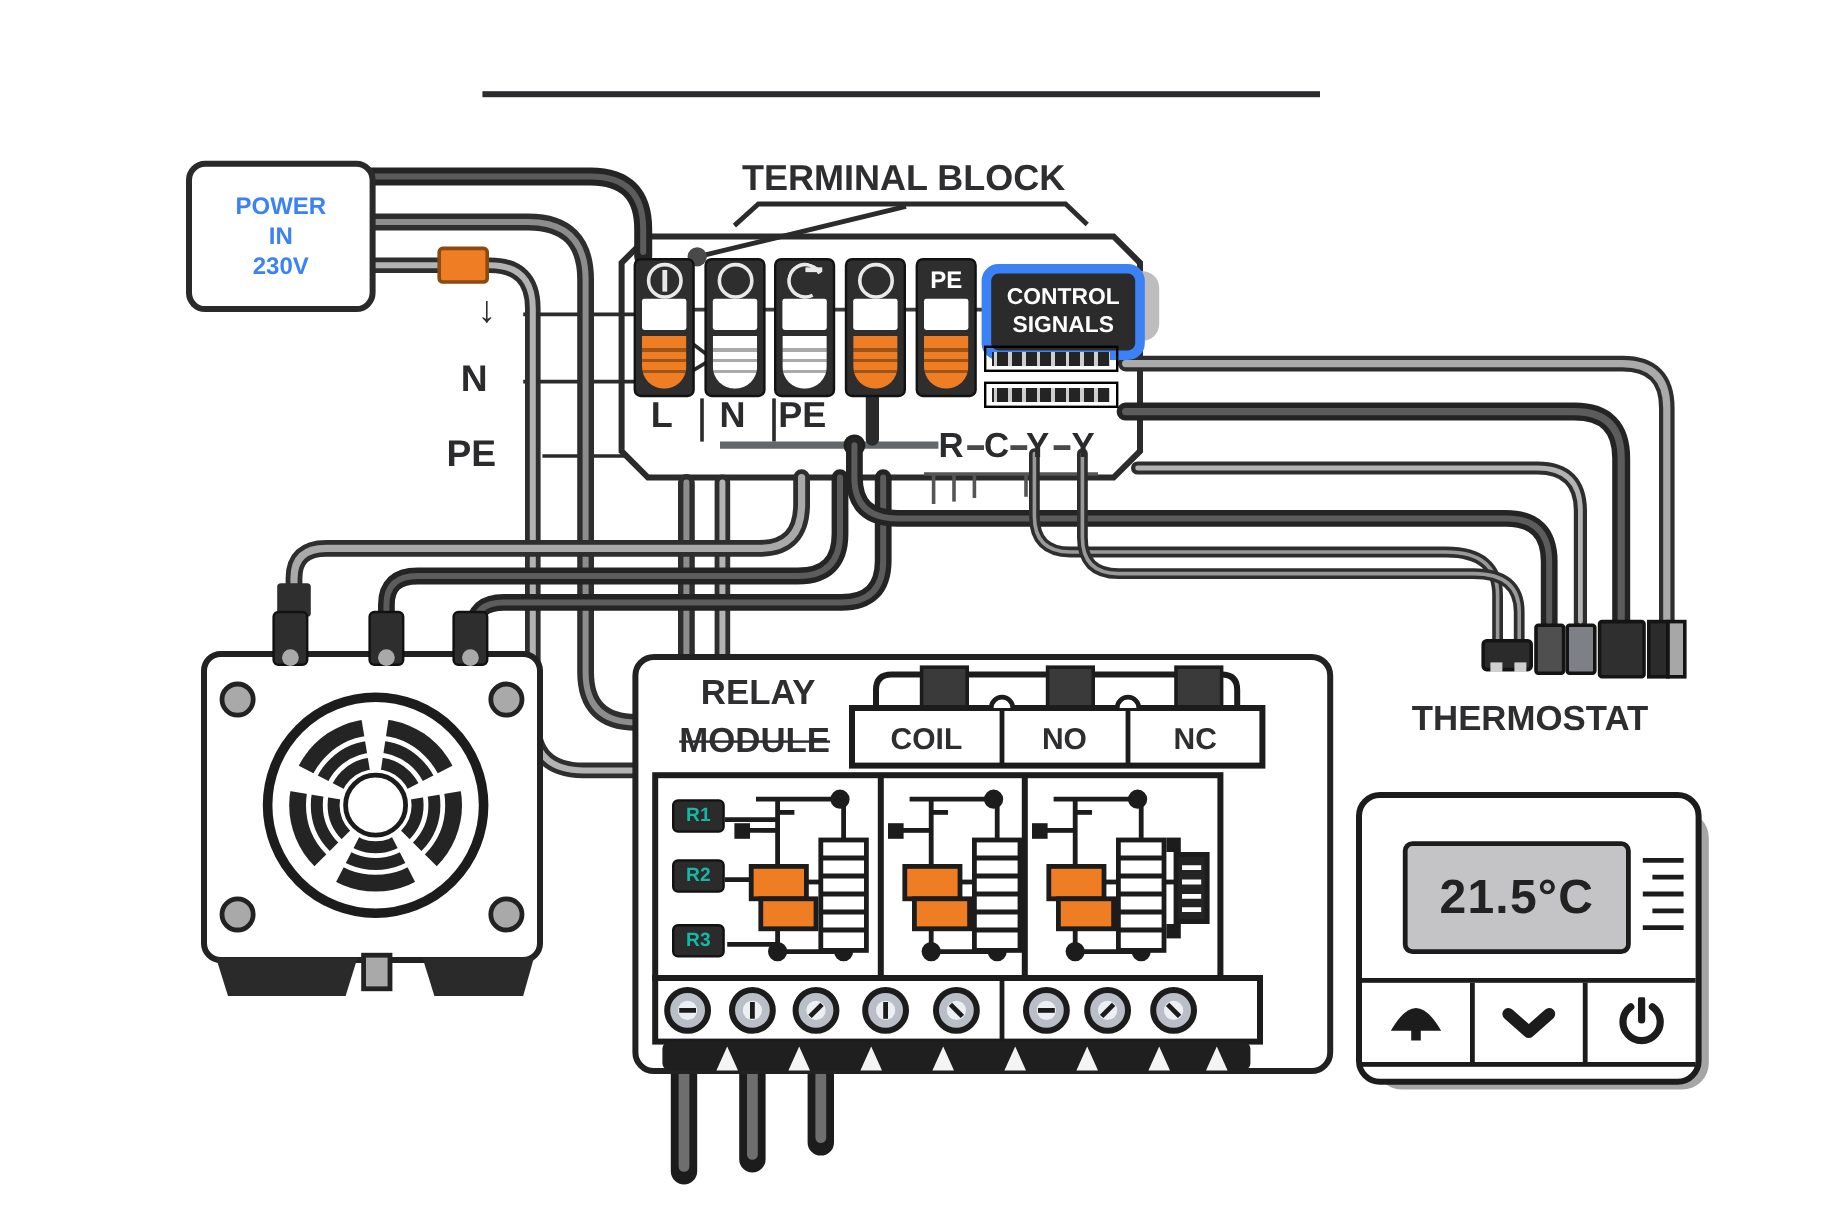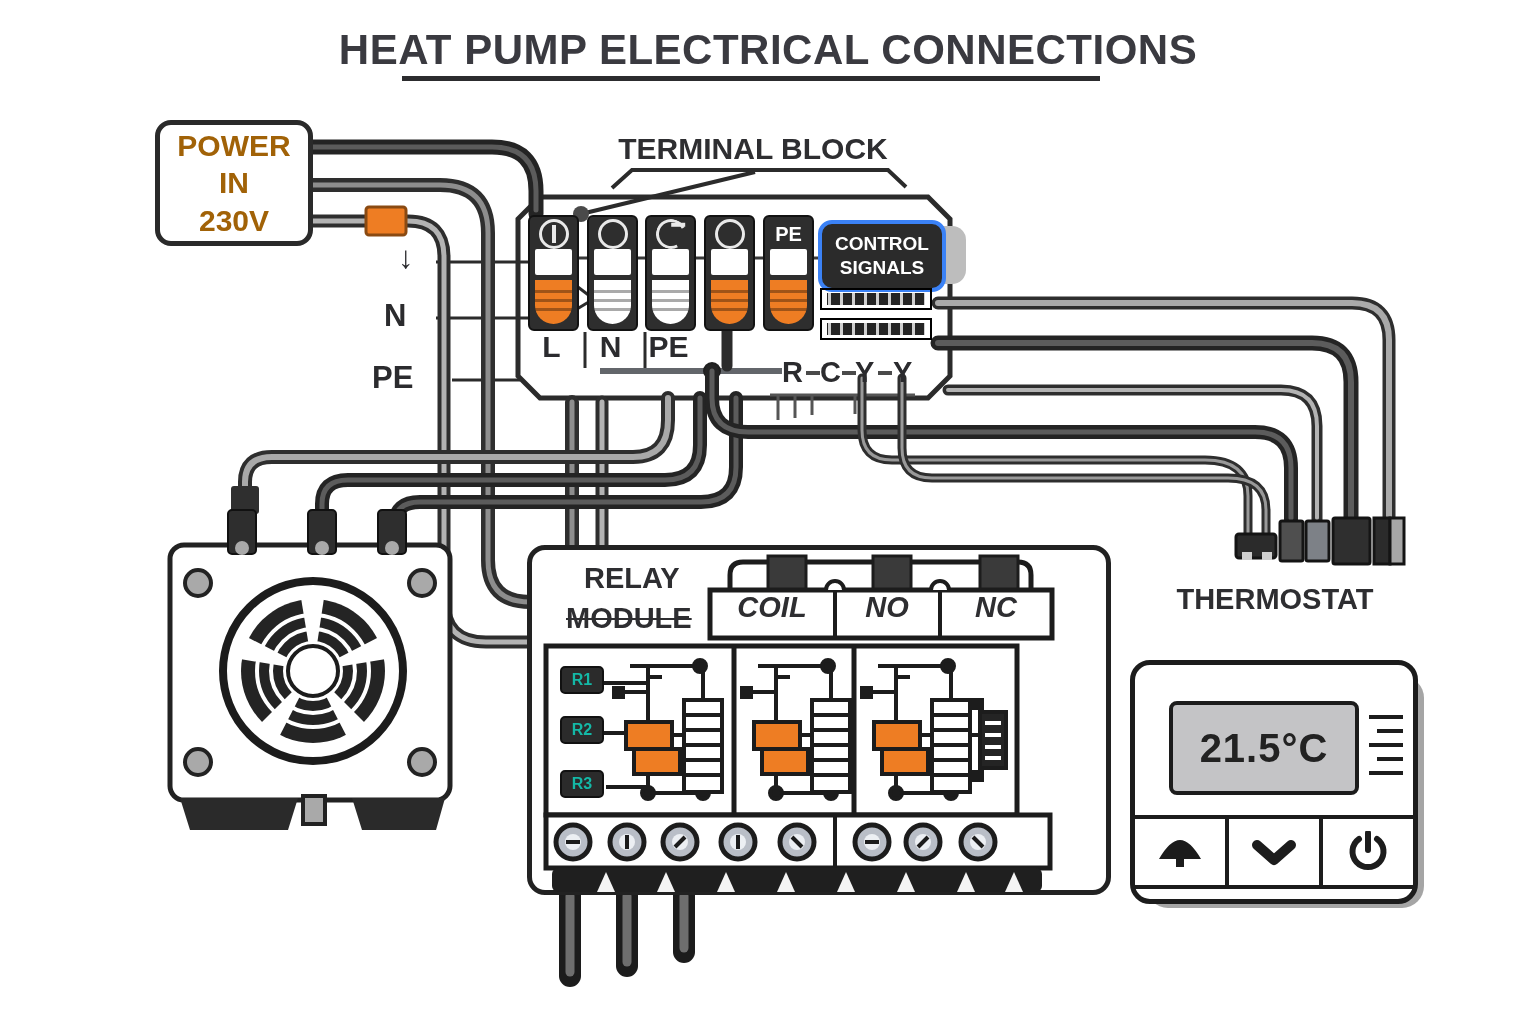--- a/index.html
+++ b/index.html
@@ -7,23 +7,23 @@
           font-family:"Liberation Sans",sans-serif;color:#2e2e31;}
   .abs{position:absolute;}
   svg{display:block;}
 
   
   #title{left:0;right:0;top:26px;text-align:center;font-size:42px;font-weight:800;
          letter-spacing:.5px;color:#3a3a40;}
   #title-underline{left:402px;top:76px;width:698px;height:5px;background:#2c2c2e;}
 
   
-  #power-box{left:155px;top:120px;width:148px;height:116px;background:#fff;border:5px solid #2a2a2a;
+  #power-box{left:155px;top:134px;width:148px;height:116px;background:#fff;border:5px solid #2a2a2a;
              border-radius:16px;display:flex;flex-direction:column;align-items:center;justify-content:center;
-             font-size:30px;font-weight:800;line-height:1.25;color:#a16207;z-index:4;}
+             font-size:20px;font-weight:800;line-height:1.25;color:#3b82f6;z-index:4;}
 
   
   .in-label{font-size:31px;font-weight:800;color:#2b2b2e;z-index:4;}
 
   
   #tb-label{left:608px;top:132px;width:290px;text-align:center;font-size:30px;font-weight:800;z-index:4;}
   .terminal{width:47px;height:112px;background:#2e2e2e;border:2px solid #121212;border-radius:6px;
             display:flex;flex-direction:column;align-items:center;z-index:4;}
   .t-symbol{height:30px;display:flex;align-items:center;justify-content:center;margin-top:2px;}
   .t-ring{width:24px;height:24px;border:3px solid #e9e9e9;border-radius:50%;position:relative;}
@@ -34,37 +34,37 @@
   .t-window{width:37px;height:26px;background:#fff;border-radius:2px;}
   .t-lever{width:37px;height:44px;margin-top:5px;border-radius:0 0 19px 19px;
            background-image:linear-gradient(#00000000 0 10px,#00000055 10px 13px,#00000000 13px 19px,#00000055 19px 22px,#00000000 22px 28px,#00000055 28px 31px,#00000000 31px);}
   .lever-orange{background-color:#ee7d23;}
   .lever-white{background-color:#ffffff;}
   .tb-bottom-label{font-size:30px;font-weight:800;color:#2b2b2e;z-index:4;}
   .sig-label{font-size:29px;font-weight:800;color:#2b2b2e;z-index:4;}
 
   
   #cs-shadow{left:838px;top:226px;width:128px;height:58px;background:#bdbdbd;border-radius:14px;z-index:3;}
-  #cs-badge{left:818px;top:220px;width:120px;height:64px;background:#2b2b2b;border:4px solid #3b82f6;
+  #cs-badge{left:818px;top:220px;width:120px;height:64px;background:#2b2b2b;border:8px solid #3b82f6;
             border-radius:14px;display:flex;flex-direction:column;align-items:center;justify-content:center;
             color:#fff;font-size:19px;font-weight:800;line-height:1.25;z-index:4;}
   .pin-strip{left:820px;width:112px;height:22px;background:#242424;border:2px solid #000;z-index:4;
              background-image:repeating-linear-gradient(90deg,#242424 0 6px,#cfcfcf 6px 9px,#242424 9px 12px);
              background-clip:content-box;padding:3px 5px;box-sizing:border-box;}
 
   
   #hp-caption{left:128px;top:833px;width:360px;text-align:center;font-size:29px;font-weight:800;z-index:4;}
   #heat-pump{left:140px;top:500px;width:345px;height:340px;z-index:4;}
 
   
   #relay-module{left:527px;top:545px;width:530px;height:340px;background:#fff;border:5px solid #222;
                 border-radius:18px;z-index:4;padding-left:44px;}
   #relay-title1{left:52px;top:12px;font-size:29px;font-weight:800;position:absolute;}
   #relay-title2{left:34px;top:52px;font-size:29px;font-weight:800;position:absolute;text-decoration:line-through;}
-  .hdr-label{position:absolute;top:41px;font-size:29px;font-weight:700;text-align:center;width:110px;font-style:italic;}
+  .hdr-label{position:absolute;top:52px;font-size:25px;font-weight:700;text-align:center;width:110px;}
   .r-badge{position:absolute;background:#2b2b2b;border:2px solid #111;border-radius:5px;color:#14b8a6;
            font-size:16px;font-weight:800;width:40px;height:24px;display:flex;align-items:center;justify-content:center;}
 
   
   #th-label{left:1110px;top:581px;width:330px;text-align:center;font-size:29px;font-weight:800;line-height:1.3;z-index:4;}
   #th-shadow{left:1146px;top:676px;width:278px;height:232px;background:#a5a5a5;border-radius:22px;z-index:3;}
   #thermostat{left:1130px;top:660px;width:278px;height:234px;background:#fff;border:5px solid #1c1c1c;
               border-radius:20px;z-index:4;}
   #th-display{position:absolute;left:34px;top:36px;width:182px;height:86px;background:#c4c4c6;
               border:4px solid #1c1c1c;border-radius:8px;display:flex;align-items:center;justify-content:center;
@@ -72,21 +72,20 @@
   #th-buttons{position:absolute;left:0px;right:0px;top:150px;height:66px;border-top:4px solid #1c1c1c;
               border-bottom:4px solid #1c1c1c;display:flex;}
   .th-btn{flex:1;display:flex;align-items:center;justify-content:center;}
   .th-btn + .th-btn{border-left:4px solid #1c1c1c;}
   .z2{z-index:2;} .z3{z-index:3;}
 </style>
 </head>
 <body>
 <div id="canvas">
 
-  <div class="abs" id="title">HEAT PUMP ELECTRICAL CONNECTIONS</div>
   <div class="abs" id="title-underline"></div>
 
   <svg class="abs z2" width="1536" height="1024" viewBox="0 0 1536 1024">
 
     <polygon points="540,197 928,197 950,219 950,376 928,398 540,398 518,376 518,219" fill="#ffffff" stroke="#2b2b2b" stroke-width="5"></polygon>
 
     <line x1="560" y1="258" x2="938" y2="258" stroke="#3a3a3a" stroke-width="3"></line>
 
     <path d="M 612,188 L 632,170 H 888 L 906,187" fill="none" stroke="#2b2b2b" stroke-width="4"></path>
     <line x1="581" y1="214" x2="755" y2="172" stroke="#2b2b2b" stroke-width="4"></line>

